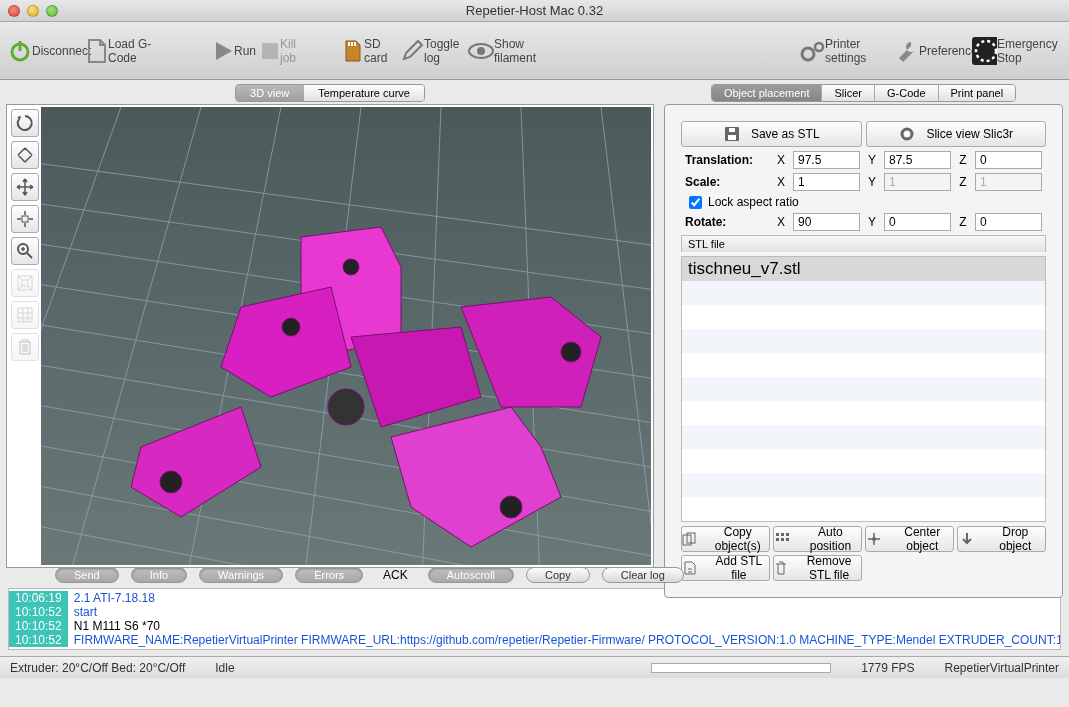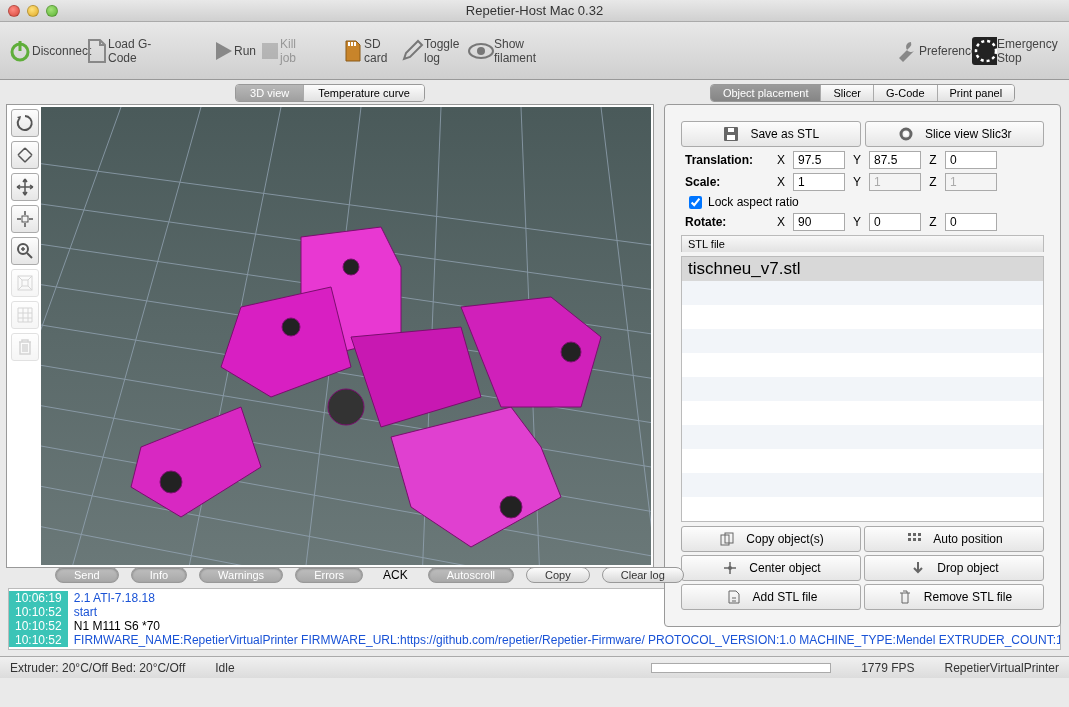--- a/index.html
+++ b/index.html
@@ -34,29 +34,29 @@
 .rtabs .seg button { background: linear-gradient(#fcfcfc,#e2e2e2); border: none; border-right: 1px solid #aaa; padding: 2px 12px; font-size: 11px; }
 .rtabs .seg button:last-child { border-right: none; }
 .rtabs .seg button.active { background: linear-gradient(#9b9b9b,#858585); color: #fff; }
 .rpanel { flex: 1; border: 1px solid #999; border-radius: 4px; background: #f4f4f4; margin-top: 2px; display: flex; flex-direction: column; padding: 16px; gap: 4px; }
 .two-btn { display: flex; gap: 4px; }
 .wbtn { flex: 1; border: 1px solid #aaa; background: linear-gradient(#fdfdfd,#e6e6e6); border-radius: 3px; height: 26px; display: flex; align-items: center; justify-content: center; gap: 10px; font-size: 12px; }
 .wbtn .wi { width: 18px; display:flex; align-items:center; justify-content:center; color:#666; }
 .form-row { display: flex; align-items: center; gap: 6px; padding: 0 4px; }
 .form-row label { width: 84px; font-weight: bold; }
 .axis { width: 12px; text-align: center; }
-.form-row input[type=text] { width: 52px; height: 18px; border: 1px solid #aaa; background: #fff; padding: 0 4px; font-size: 12px; }
+.form-row input[type=text] { width: 67px; height: 18px; border: 1px solid #aaa; background: #fff; padding: 0 4px; font-size: 12px; }
 .form-row input.dim { background: #f4f4f4; color: #aaa; }
 .form-row input[type=checkbox] { margin-left: 4px; }
 .stl-list-head { background: linear-gradient(#f8f8f8,#e2e2e2); border: 1px solid #bbb; padding: 2px 6px; font-size: 11px; border-bottom: none; }
 .stl-list { flex: 1; border: 1px solid #bbb; background: #fff; overflow: hidden; }
 .stl-list .row { padding: 2px 6px; font-size: 17px; }
 .stl-list .row.sel { background: #d8d8d8; }
 .stl-list .row.stripe { background: #f2f5f9; }
-.btn-grid { display: grid; grid-template-columns: 1fr 1fr; gap: 3px; }
+.btn-grid { display: grid; grid-template-columns: 1fr 1fr 1fr 1fr; gap: 3px; }
 .console-bar { display: flex; gap: 12px; padding: 5px 10px; align-items: center; margin-left: 45px; }
 .pill { border: 1px solid #999; border-radius: 11px; background: linear-gradient(#fcfcfc,#d9d9d9); padding: 1px 18px; font-size: 11px; color: #333; }
 .pill.active { background: linear-gradient(#bfbfbf,#a8a8a8); color: #fff; box-shadow: inset 0 1px 2px rgba(0,0,0,0.3); }
 .console { height: 62px; background: #fff; border: 1px solid #bbb; margin: 0 8px; padding: 2px 0; font-family: Menlo, monospace; font-size: 11px; overflow: hidden; white-space: nowrap; }
 .console .line { display: flex; }
 .console .ts { background: #3bc4b7; color: #fff; padding: 0 6px; margin-right: 6px; }
 .console .msg.blue { color: #1a53d6; }
 .statusbar { height: 22px; border-top: 1px solid #aaa; background: linear-gradient(#f0f0f0,#dcdcdc); display: flex; align-items: center; padding: 0 10px; font-size: 11px; color: #333; gap: 30px; margin-top: 6px; }
 .statusbar .flex { flex: 1; }
 svg { display: block; }
@@ -132,20 +132,29 @@
   <div class="tool" style="width:80px">
     <div class="ticon">
         <svg width="26" height="18">
           <ellipse cx="13" cy="9" rx="12" ry="7" fill="none" stroke="#777" stroke-width="2"></ellipse>
           <circle cx="13" cy="9" r="4" fill="#777"></circle>
         </svg>
       </div>
     <span>Show filament</span>
   </div>
   <div class="spacer"></div>
+  <div class="tool" style="width:86px">
+    <div class="ticon">
+        <svg width="28" height="22">
+          <circle cx="9" cy="14" r="6" fill="none" stroke="#777" stroke-width="3"></circle>
+          <circle cx="20" cy="7" r="4" fill="none" stroke="#777" stroke-width="2.5"></circle>
+        </svg>
+      </div>
+    <span>Printer settings</span>
+  </div>
   <div class="tool">
     <div class="ticon">
         <svg width="26" height="26">
           <path d="M18 4 a5 5 0 1 0 3 9 l-11 11 l-4-4 l11-11 a5 5 0 0 0 1-5" fill="#888"></path>
         </svg>
       </div>
     <span>Preferences</span>
   </div>
   <div class="tool" style="width:90px">
     <div class="ticon">

